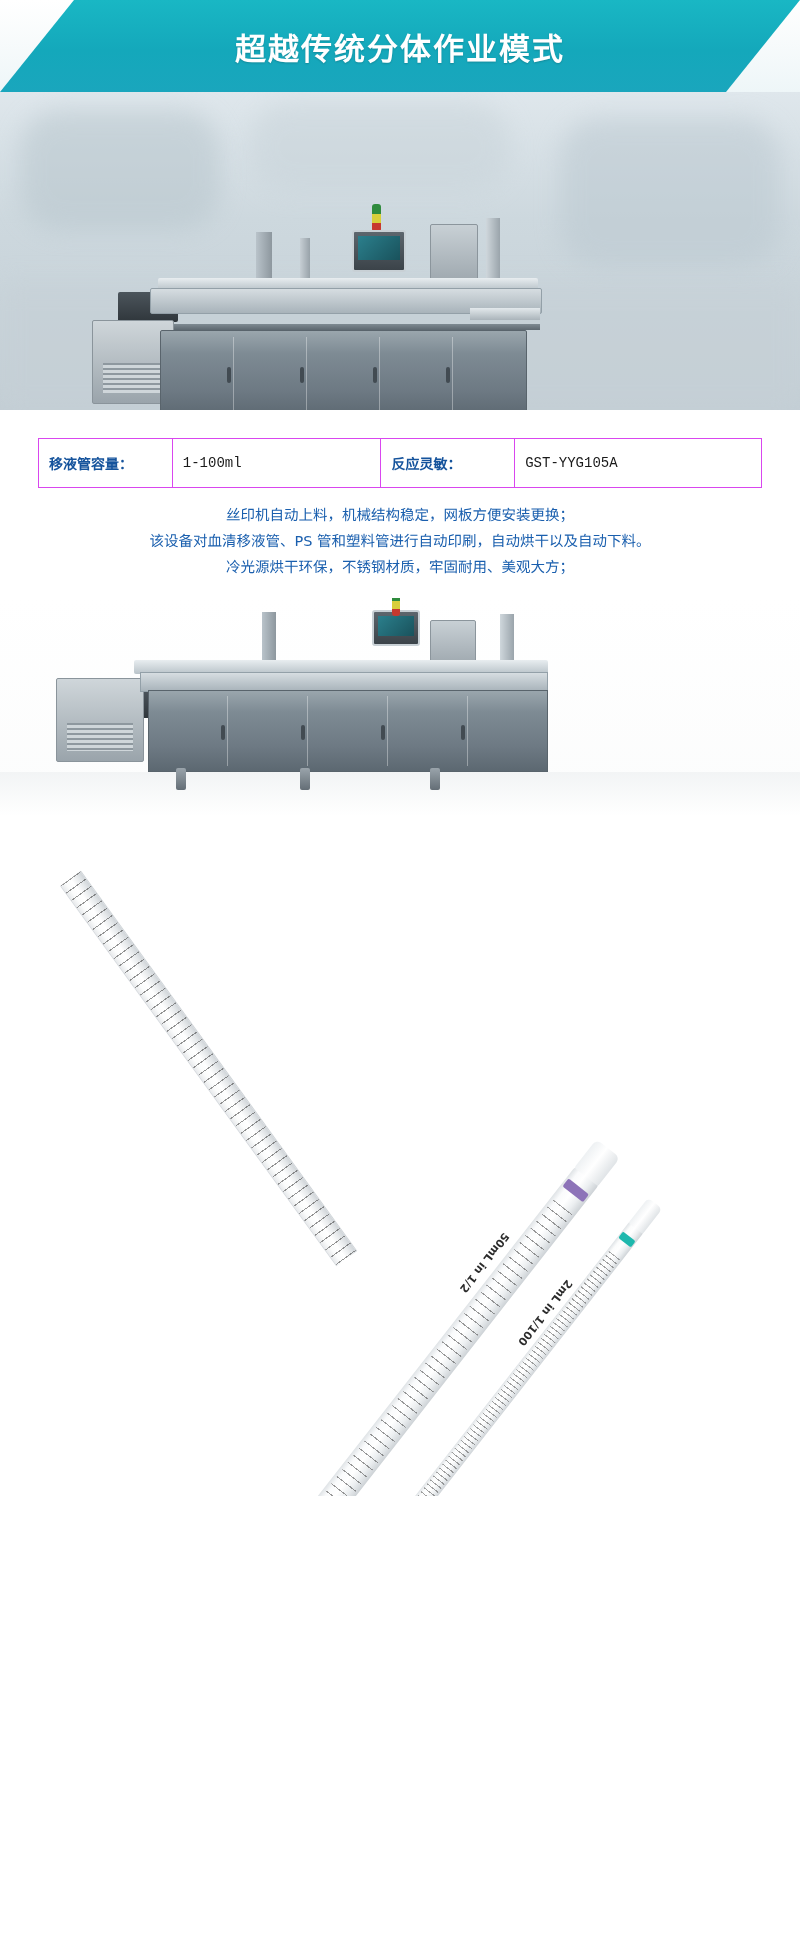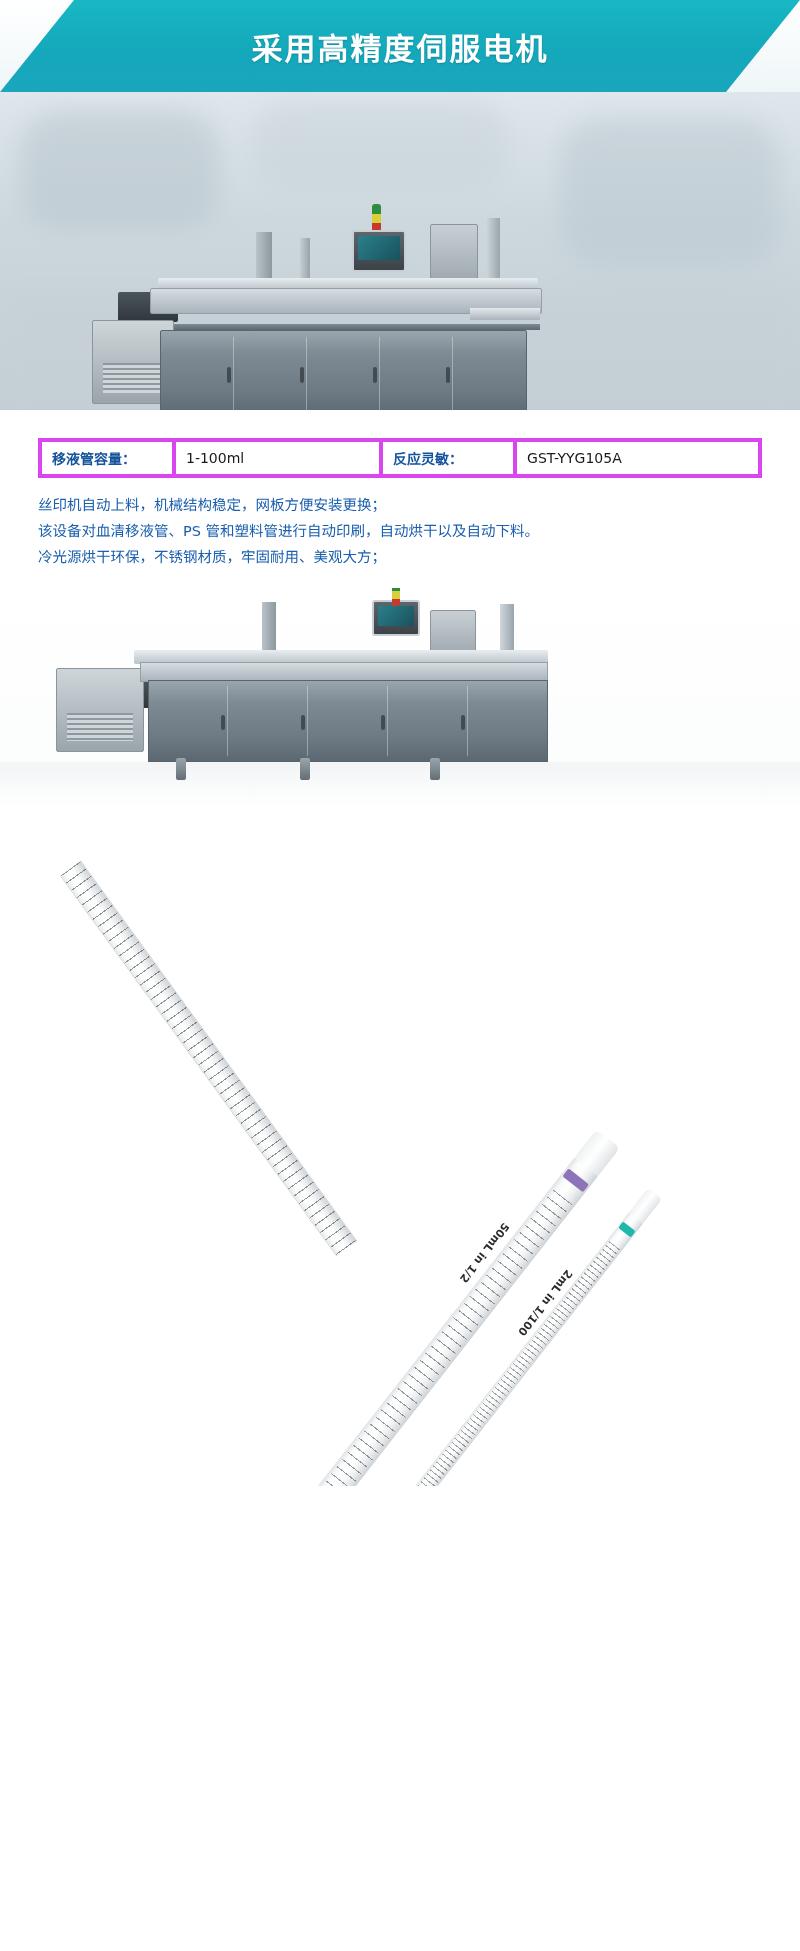--- a/index.html
+++ b/index.html
@@ -180,30 +180,31 @@
   .spec-wrap {
     margin: 28px 38px 0 38px;
   }
   table.spec {
     width: 724px;
     border-collapse: collapse;
     font-size: 14px;
     color: #1a62a8;
   }
   table.spec td {
-    border: 4px solid #d946ef;
+    border: 1px solid #d946ef;
     height: 32px;
-    padding: 0 10px;
+    padding: 8px 10px;
     font-weight: bold;
     color: #15539c;
     font-family: "DejaVu Sans", "Liberation Sans", sans-serif;
   }
   table.spec td.val {
     font-weight: normal;
     color: #1a1a1a;
+    font-family: Liberation Mono, monospace;
   }
   td.k1 { width: 120px; }
   td.v1 { width: 200px; }
   td.k2 { width: 120px; }
   td.v2 { width: 240px; }
 
   
   .body-text {
     margin: 14px 38px 0 38px;
     width: 724px;
@@ -215,21 +216,21 @@
   }
   .body-text p { margin: 0; text-indent: 2em; }
   .blue-lines {
     margin: 14px 38px 0 38px;
     width: 724px;
     font-size: 14.5px;
     line-height: 26px;
     color: #1a5fae;
     font-family: "DejaVu Sans", "Liberation Sans", sans-serif;
   }
-  .blue-lines div { white-space: nowrap; }
+  .blue-lines div { white-space: nowrap; text-align: center; }
 
   
   .photo2 {
     position: relative;
     margin-top: 18px;
     width: 800px;
     height: 218px;
     background: linear-gradient(180deg,#ffffff 0%, #fbfcfc 100%);
     overflow: hidden;
   }
@@ -275,21 +276,21 @@
     white-space: nowrap;
     font-family: "DejaVu Sans", "Liberation Sans", sans-serif;
   }
 </style>
 </head>
 <body>
 
 <div class="page">
 
   <div class="banner">
-    <div class="banner-title">采用高精度伺服电机</div>
+    <div class="banner-title">超越传统分体作业模式</div>
   </div>
 
   <div class="hero">
     <div class="bgblob b1"></div>
     <div class="bgblob b2"></div>
     <div class="bgblob b3"></div>
     <div class="bgblob b4"></div>
 
     <div class="mch mch-left-dark"></div>
     <div class="mch mch-col1"></div>

